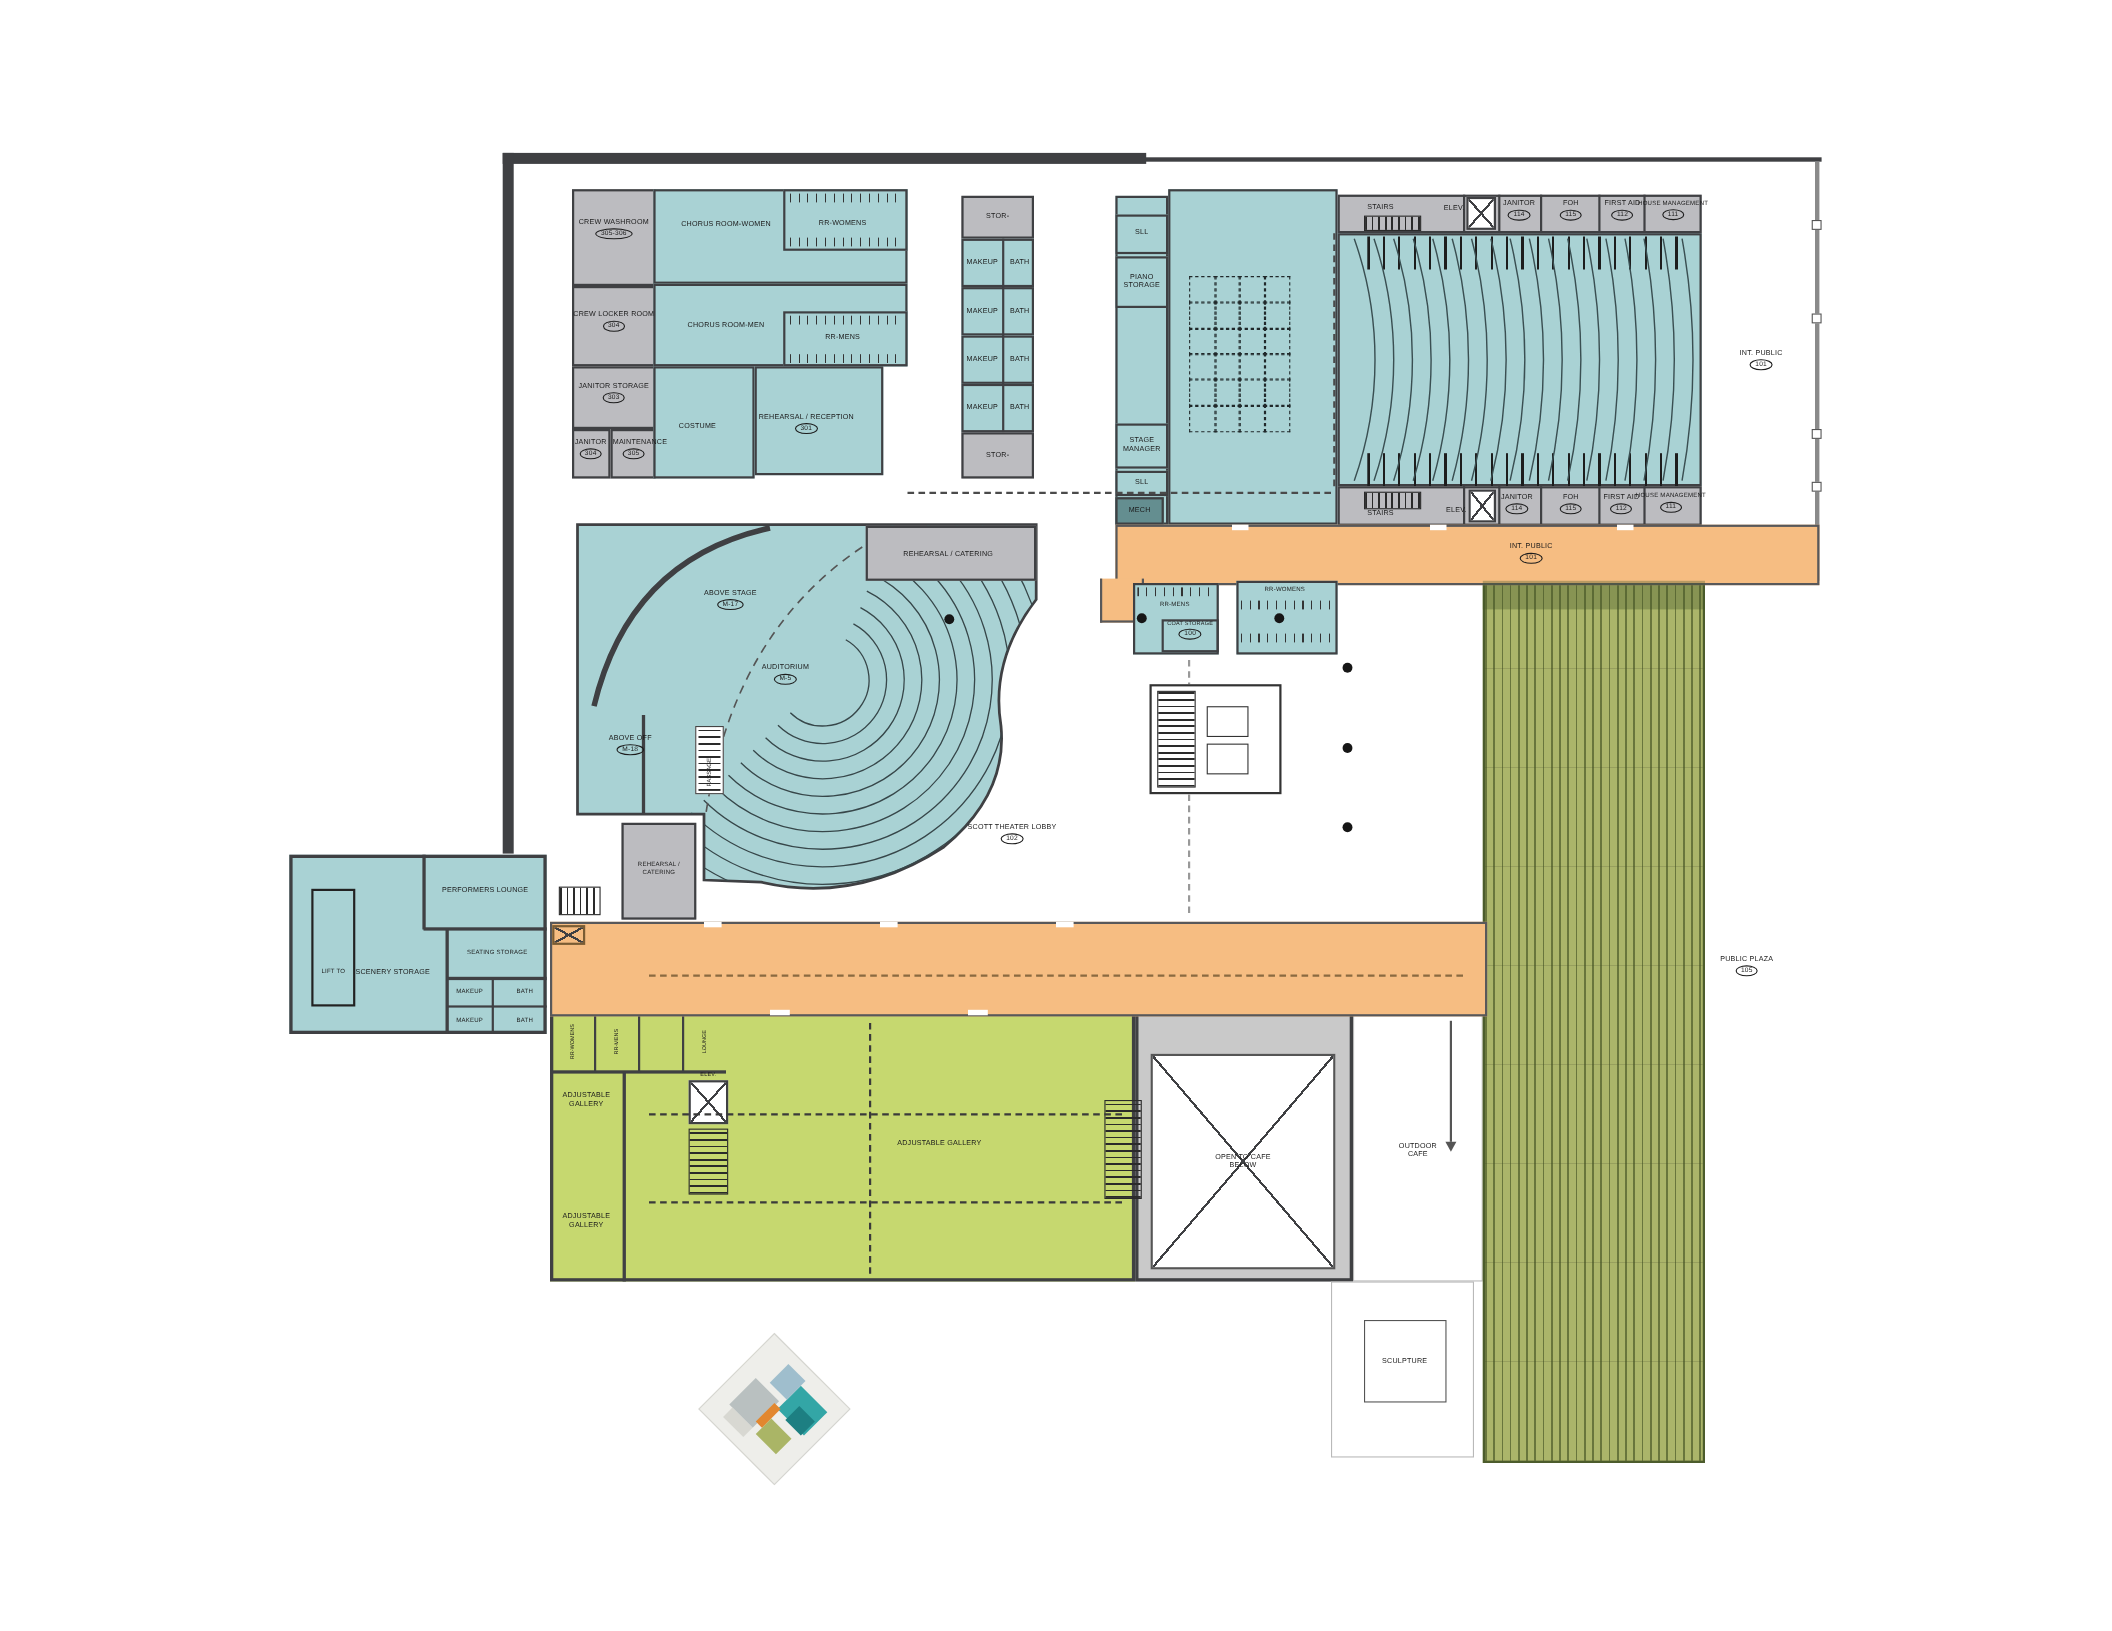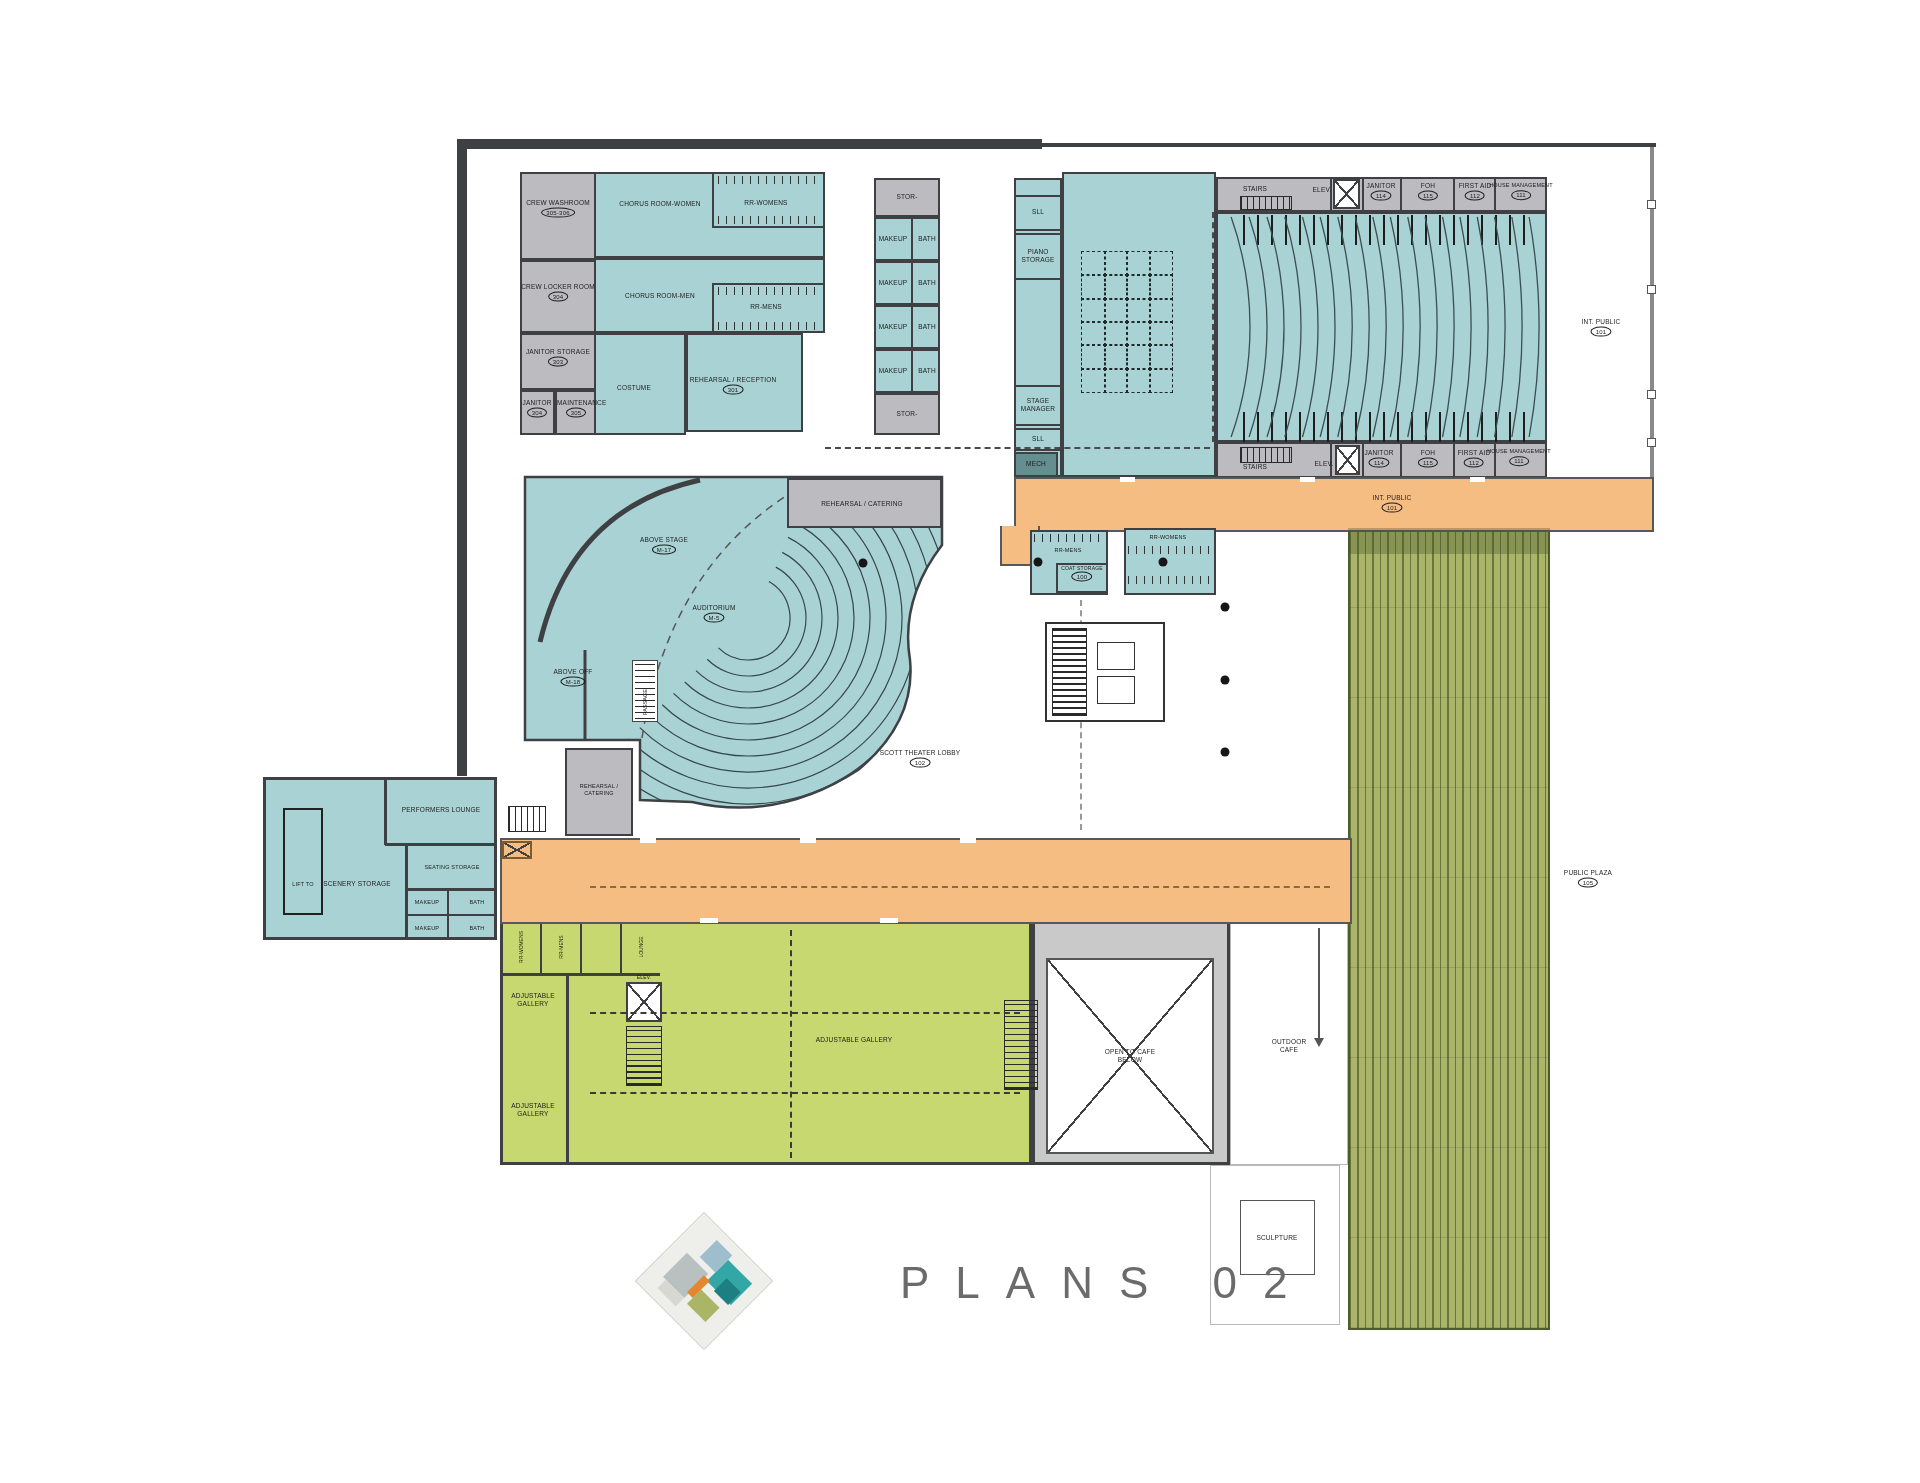--- a/index.html
+++ b/index.html
@@ -349,15 +349,14 @@
 
   <div class="logo" style="left:655px;top:1232px;width:96px;height:96px;">
     <div style="left:50px;top:16px;width:34px;height:30px;background:#33a6a6;"></div>
     <div style="left:16px;top:40px;width:30px;height:34px;background:#b9c0c0;"></div>
     <div style="left:28px;top:10px;width:22px;height:24px;background:#9fbecd;"></div>
     <div style="left:52px;top:56px;width:26px;height:20px;background:#aab566;"></div>
     <div style="left:44px;top:44px;width:8px;height:24px;background:#e2872f;"></div>
     <div style="left:62px;top:30px;width:20px;height:18px;background:#1d7f82;"></div>
     <div style="left:20px;top:74px;width:26px;height:12px;background:#d8d8d2;"></div>
   </div>
-  <div id="title-text" style="left:900px;top:1258px;">PLANS 02</div>
 
 </div>
 
 </body></html>

